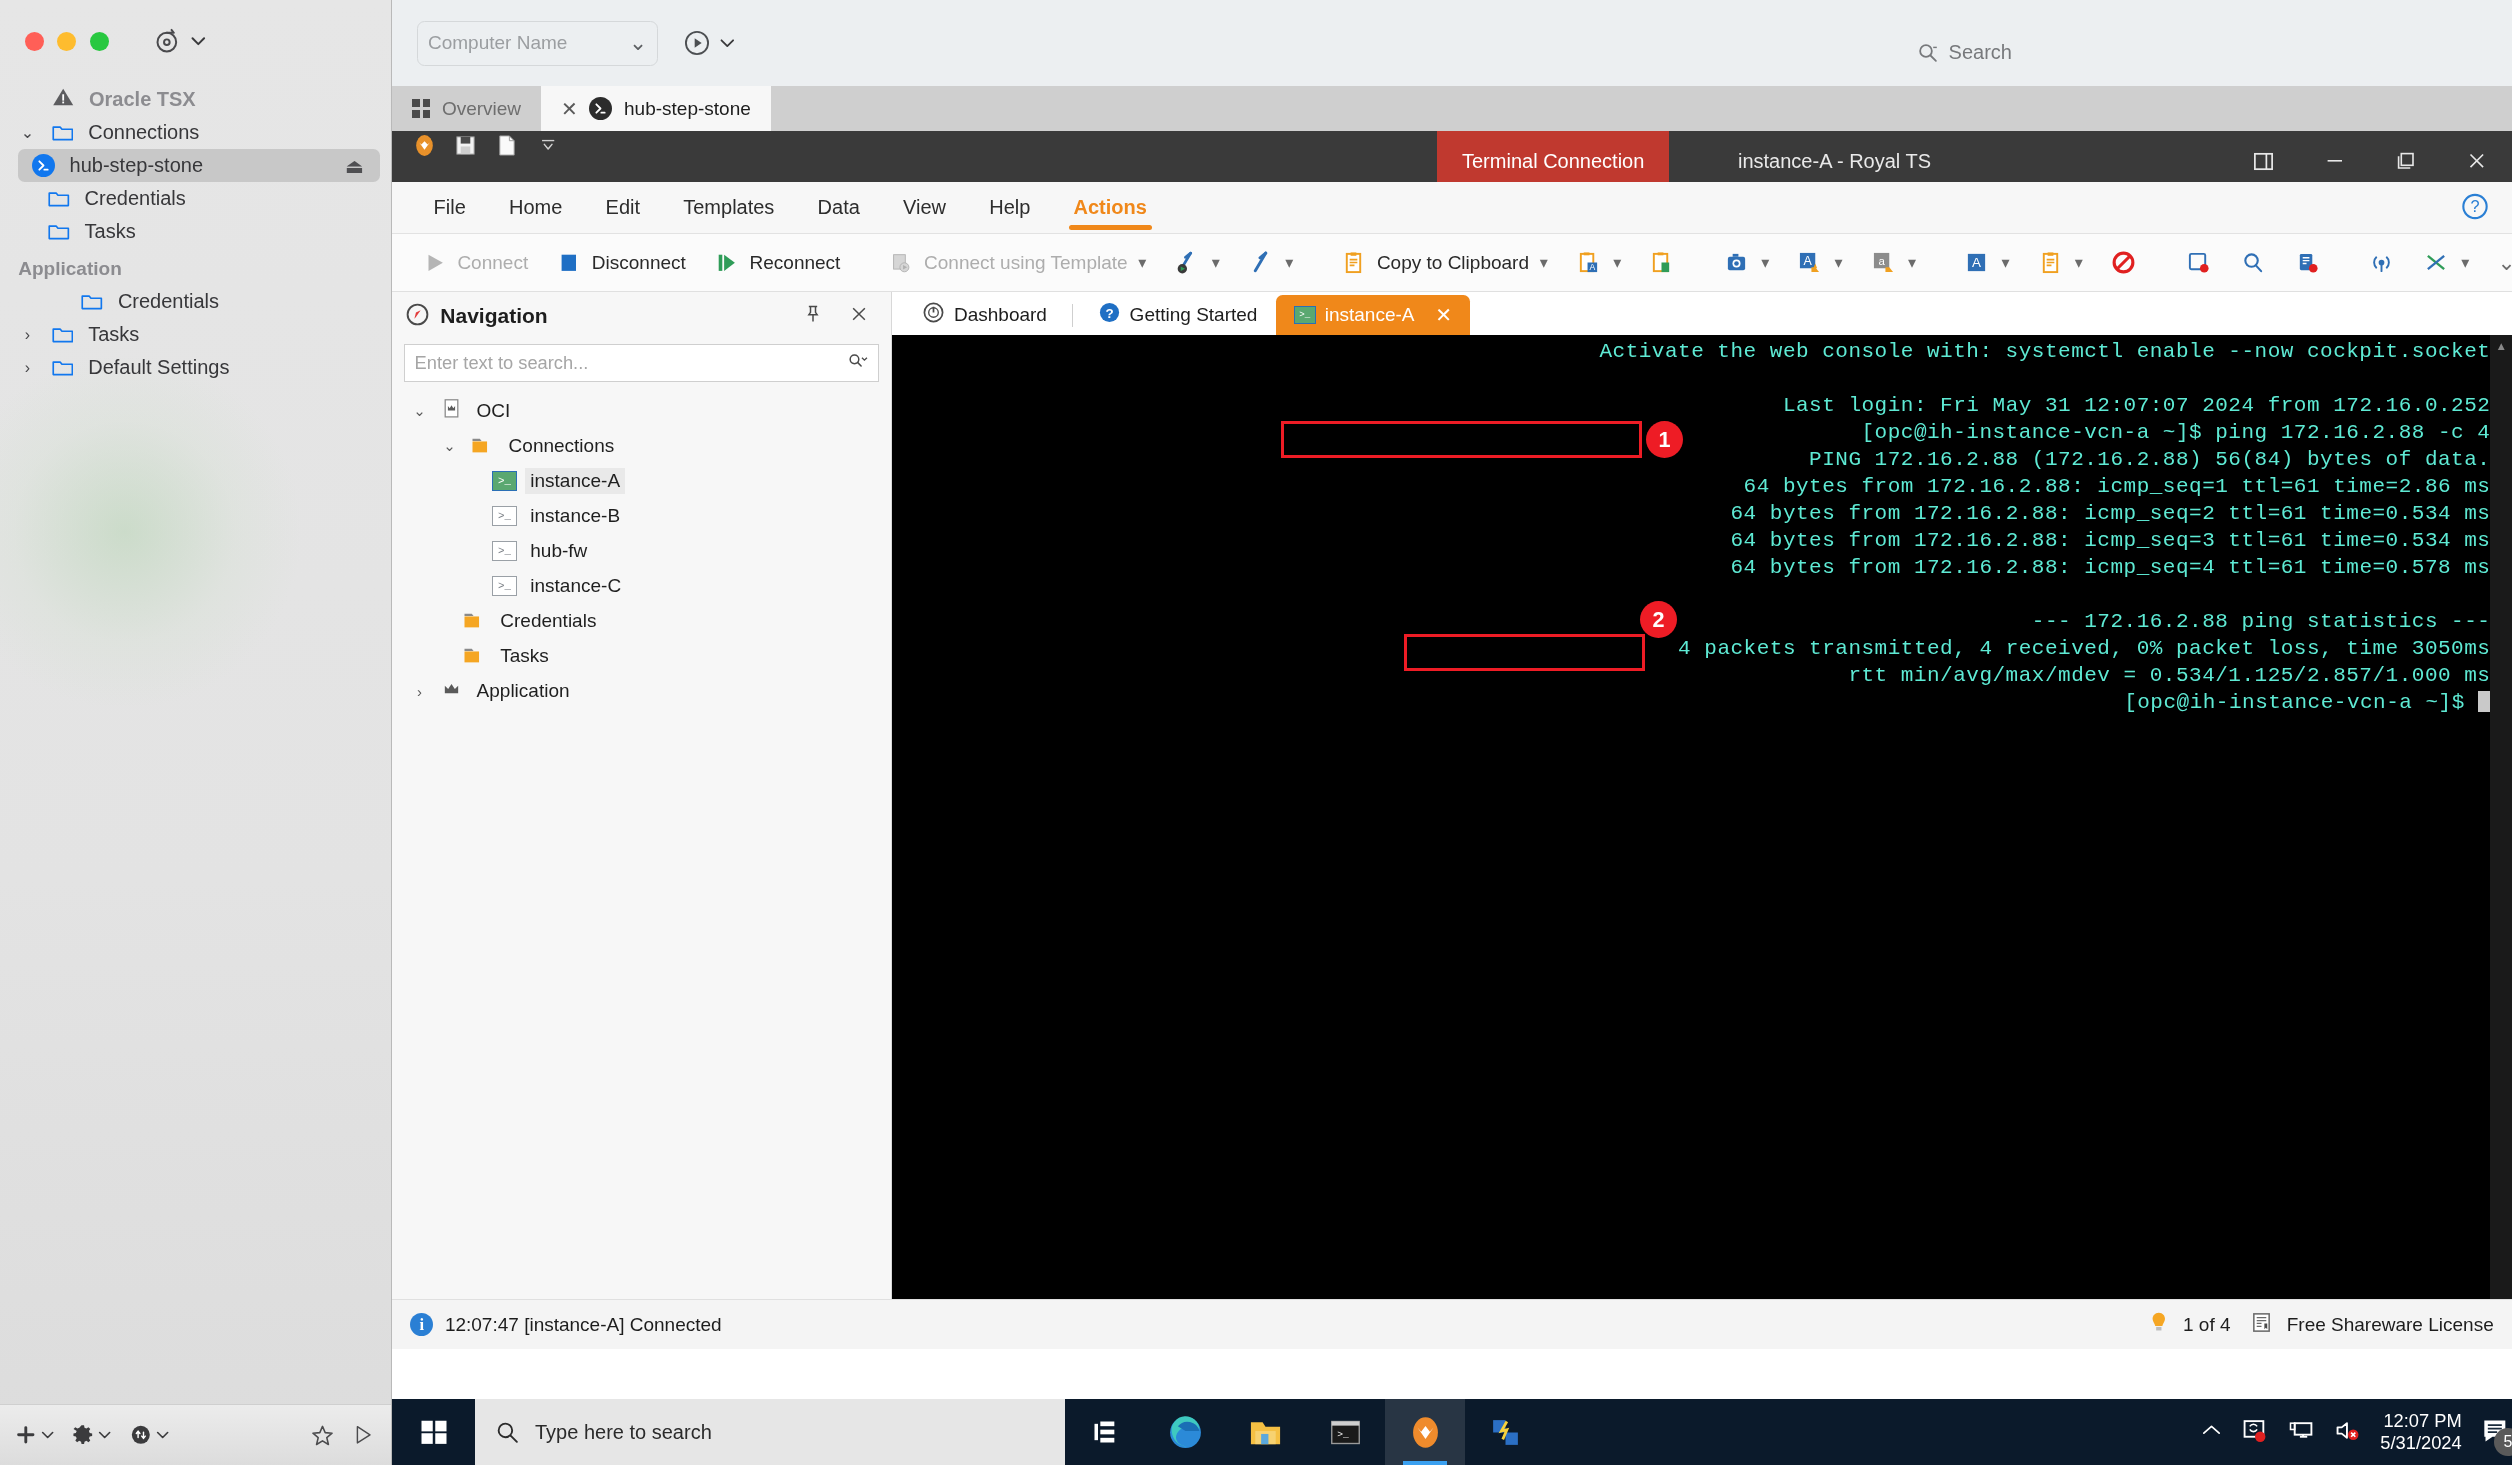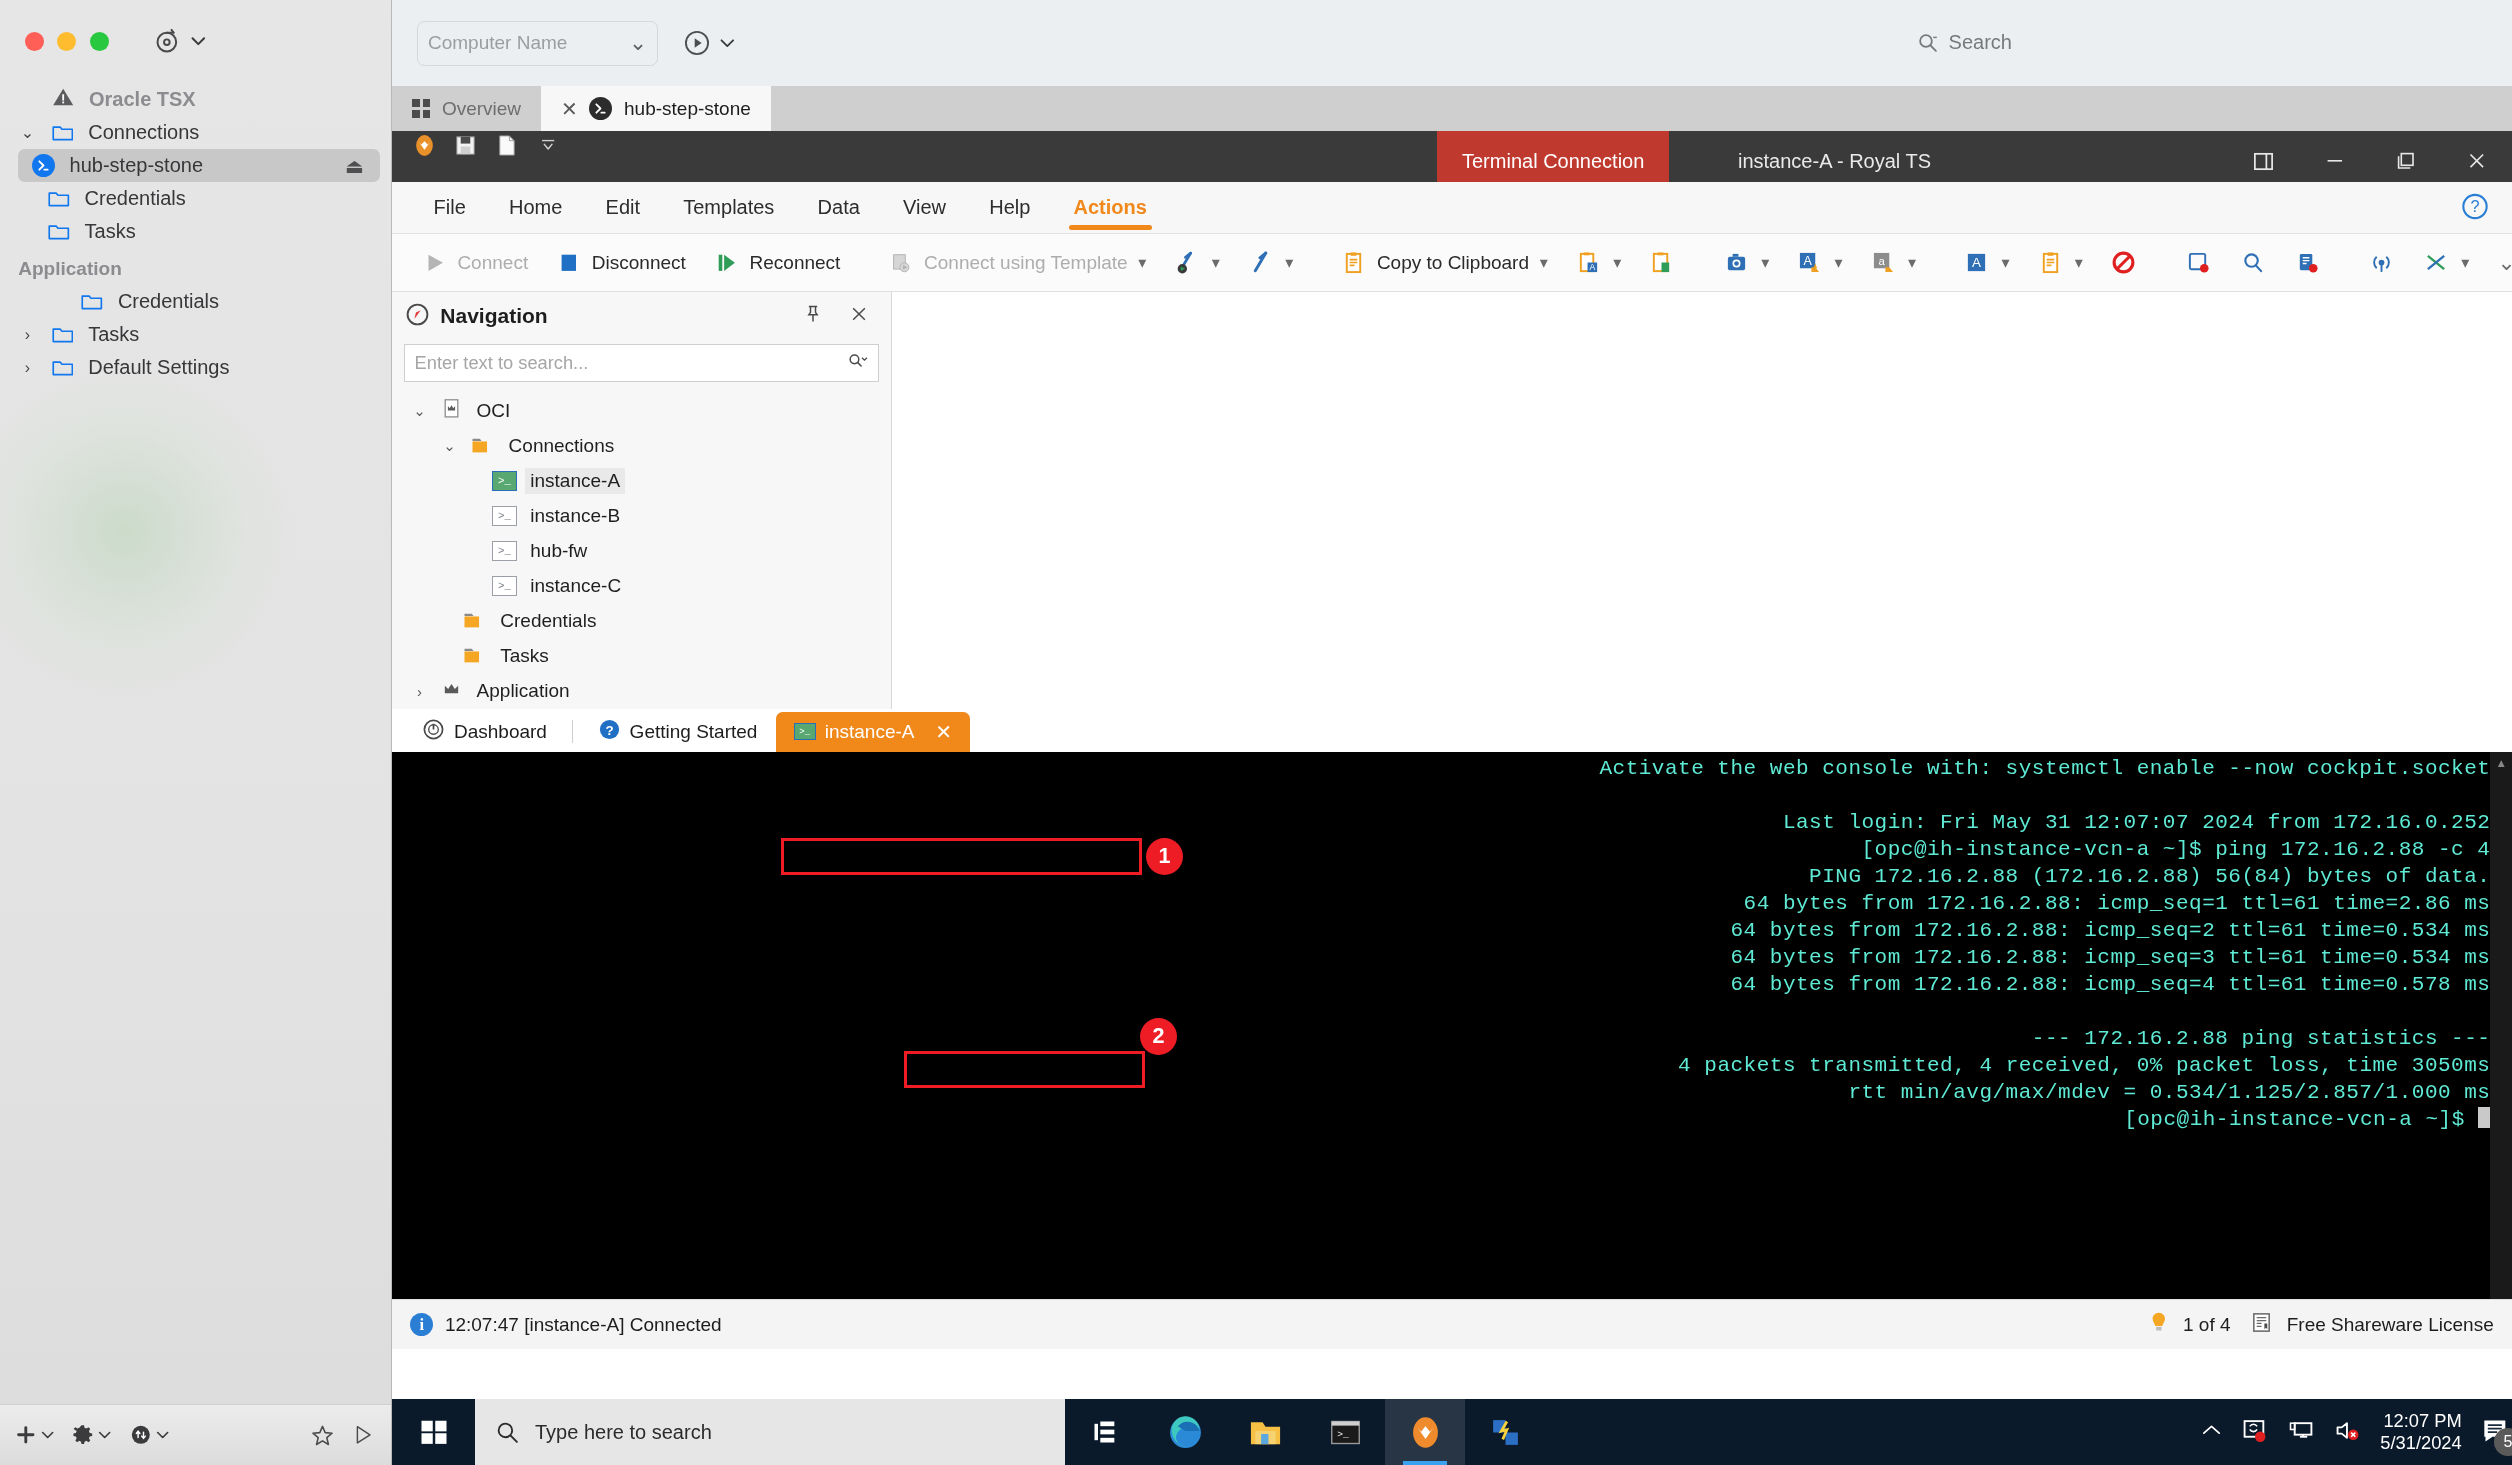--- a/index.html
+++ b/index.html
@@ -68,21 +68,21 @@
   }
   .combo {
     margin-left: 25px; width: 241px; height: 45px; border: 0.8px solid #d5d8da;
     border-radius: 7.5px; background: #eceff1; display:flex; align-items:center;
     padding: 0 10px; color: #9b9ea1; font-size: 19px; justify-content: space-between;
   }
   .combo .caret { color:#5c5f62; }
   .play-grp { margin-left: 25px; display:flex; align-items:center; gap: 8.3px; color:#4c4f52; }
   .search-box {
     position:absolute; right: 30px; top: 21.6px; width: 565px; height: 42px;
-    background: #eceff1; display:flex; align-items:center; gap:10px; color:#77797c; font-size: 20px;
+    background: #eceff1; display:flex; align-items:flex-end; gap:10px; color:#77797c; font-size: 20px;
   }
 
   
   .outer-tabs {
     position:absolute; left: 0; top: 86px; width: 2120px; height: 45px;
     background: #cfcfcf; display:flex; align-items:flex-end;
   }
   .otab {
     height: 45px; display:flex; align-items:center; gap: 11.6px; padding: 0 20px;
     font-size: 19px; color: #6e6e6e;
@@ -129,21 +129,21 @@
     display:flex; align-items:center; padding-left: 15px; gap: 0;
   }
   .rbtn { display:flex; align-items:center; gap: 9.1px; padding: 0 13.3px; height: 43px; font-size: 19px; color:#2a2a2a; white-space:nowrap; }
   .rbtn.disabled { color:#adadad;text-align:center; }
   .rsep { width: 0.8px; height: 37px; background:#dcdcdc; margin: 0 10px; }
   .ricon { width: 28px; height: 28px; display:flex; align-items:center; justify-content:center; }
   .caretdrop { color:#6b6b6b; font-size: 16px; margin-left: 1.7px; }
   .ribbon-spacer { flex: 1; }
 
   
-  .rts-body { display:flex; height: 1007px; flex-direction: column; }
+  .rts-body { display:flex; height: 1007px; }
 
   .nav-panel { width: 500px; background:#f7f7f7; border-right: 0.8px solid #d8d8d8; position:relative; }
   .nav-head { height: 47px; display:flex; align-items:center; padding: 0 13.3px; gap: 10px; }
   .nav-head .t { font-size: 21px; font-weight: 700; color:#1e1e1e; flex: 1; }
   .nav-head .hb { color:#4a4a4a; padding: 0 8.3px; }
   .nav-search {
     margin: 5px 11.6px 0 11.6px; height: 38px; border: 0.8px solid #cfcfcf; background:#fff;
     display:flex; align-items:center; padding: 0 10px; color:#a6a6a6; font-size: 18.3px;
     justify-content: space-between;
   }

